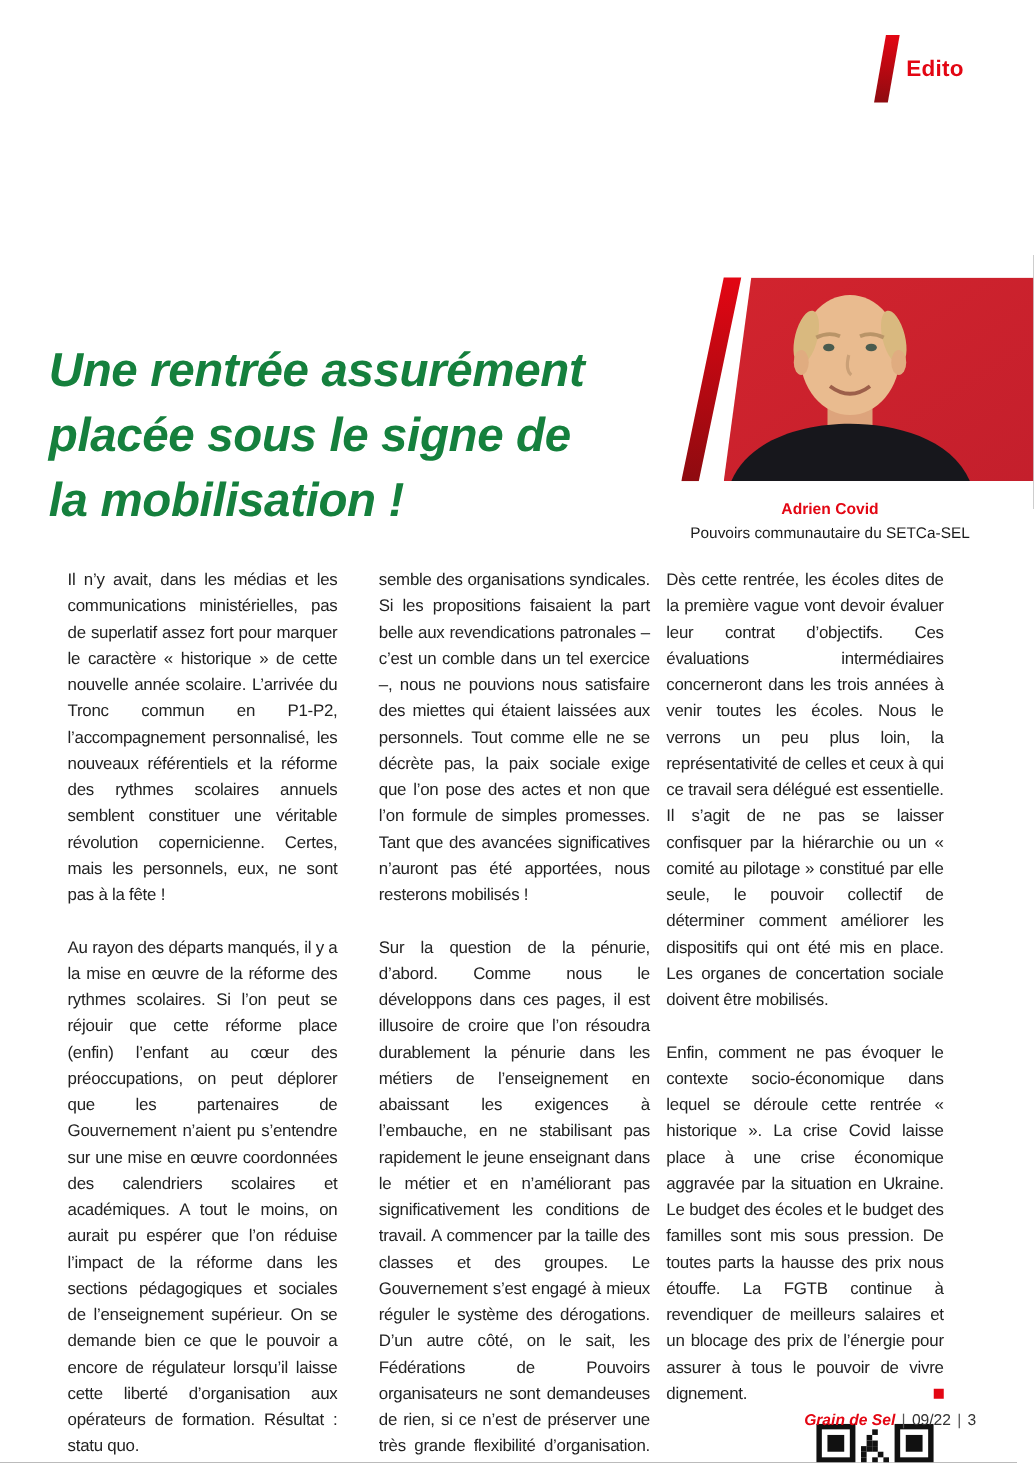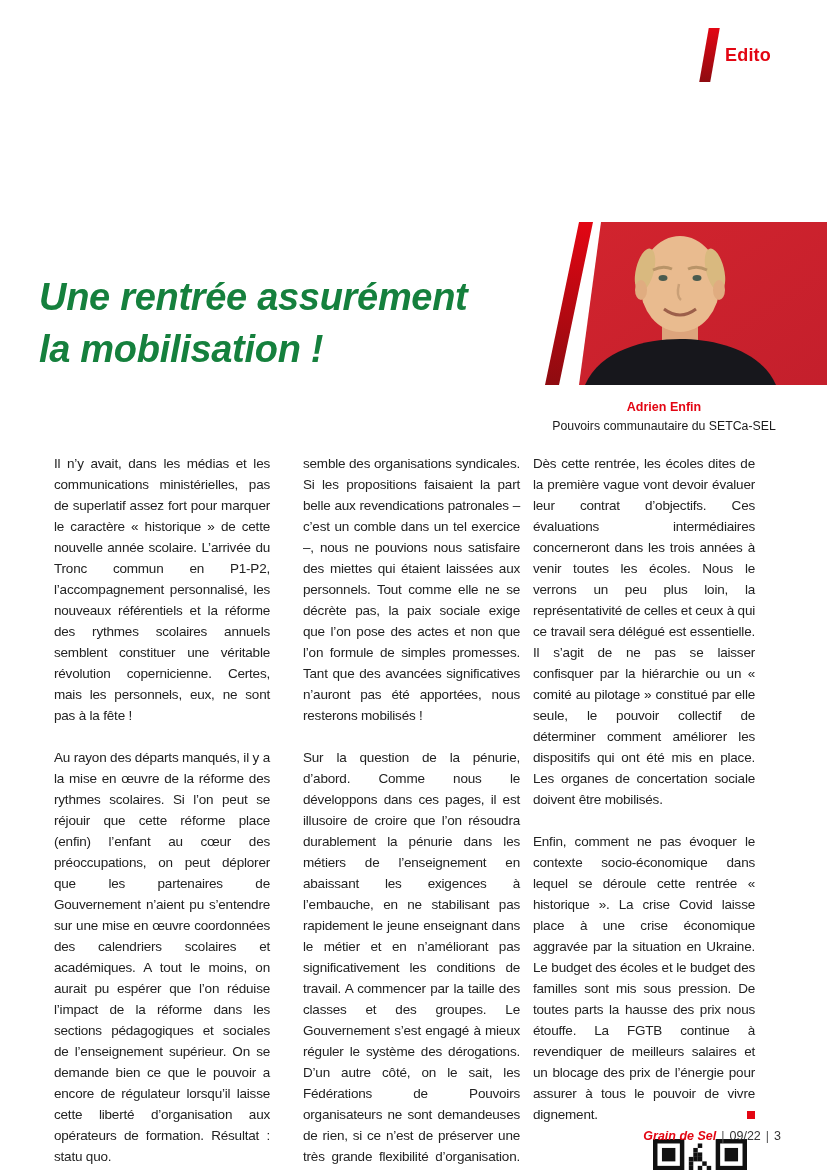--- a/index.html
+++ b/index.html
@@ -59,20 +59,21 @@
 
 <div class="page">
 
   <div class="edito-wrap">
     <div class="edito-slash"></div>
     <div class="edito-label">Edito</div>
   </div>
 
   <h1 class="title">
     <span>Une rentrée assurément</span>
+    <span>placée sous le signe de</span>
     <span>la mobilisation !</span>
   </h1>
 
   <figure class="photo" style="margin:0">
     <svg width="282" height="173" viewBox="0 0 282 173">
       <defs>
         <linearGradient id="stripeGrad" x1="0" y1="0" x2="0" y2="1">
           <stop offset="0" stop-color="#e30613"></stop>
           <stop offset="1" stop-color="#8e0b10"></stop>
         </linearGradient>
@@ -106,21 +107,21 @@
 
         <path d="M134,72 Q131,84 136,88" stroke="#caa077" stroke-width="2.5" fill="none"></path>
         <path d="M119,97 Q135,109 151,97" stroke="#9c5f4a" stroke-width="3" fill="none"></path>
 
         <path d="M40,173 C55,138 100,127 135,127 C170,127 216,138 231,173 Z" fill="#17171c"></path>
       </g>
     </svg>
   </figure>
 
   <div class="caption">
-    <div class="name">Adrien Enfin</div>
+    <div class="name">Adrien Covid</div>
     <div class="role">Pouvoirs communautaire du SETCa-SEL</div>
   </div>
 
   <div class="col col-1">
     <p class="para">Il n’y avait, dans les médias et les communications ministérielles, pas de superlatif assez fort pour marquer le caractère « historique » de cette nouvelle année scolaire. L’arrivée du Tronc commun en P1-P2, l’accompagnement personnalisé, les nouveaux référentiels et la réforme des rythmes scolaires annuels semblent constituer une véritable révolution copernicienne. Certes, mais les personnels, eux, ne sont pas à la fête !</p>
     <p class="para">Au rayon des départs manqués, il y a la mise en œuvre de la réforme des rythmes scolaires. Si l’on peut se réjouir que cette réforme place (enfin) l’enfant au cœur des préoccupations, on peut déplorer que les partenaires de Gouvernement n’aient pu s’entendre sur une mise en œuvre coordonnées des calendriers scolaires et académiques. A tout le moins, on aurait pu espérer que l’on réduise l’impact de la réforme dans les sections pédagogiques et sociales de l’enseignement supérieur. On se demande bien ce que le pouvoir a encore de régulateur lorsqu’il laisse cette liberté d’organisation aux opérateurs de formation. Résultat : statu quo.</p>
     <p class="para last">Après 15 mois de gestation, la proposition d’accord sectoriel relatif à la programmation sociale a été jugée largement insuffisante par l’en-</p>
   </div>
 
   <div class="col col-2">

